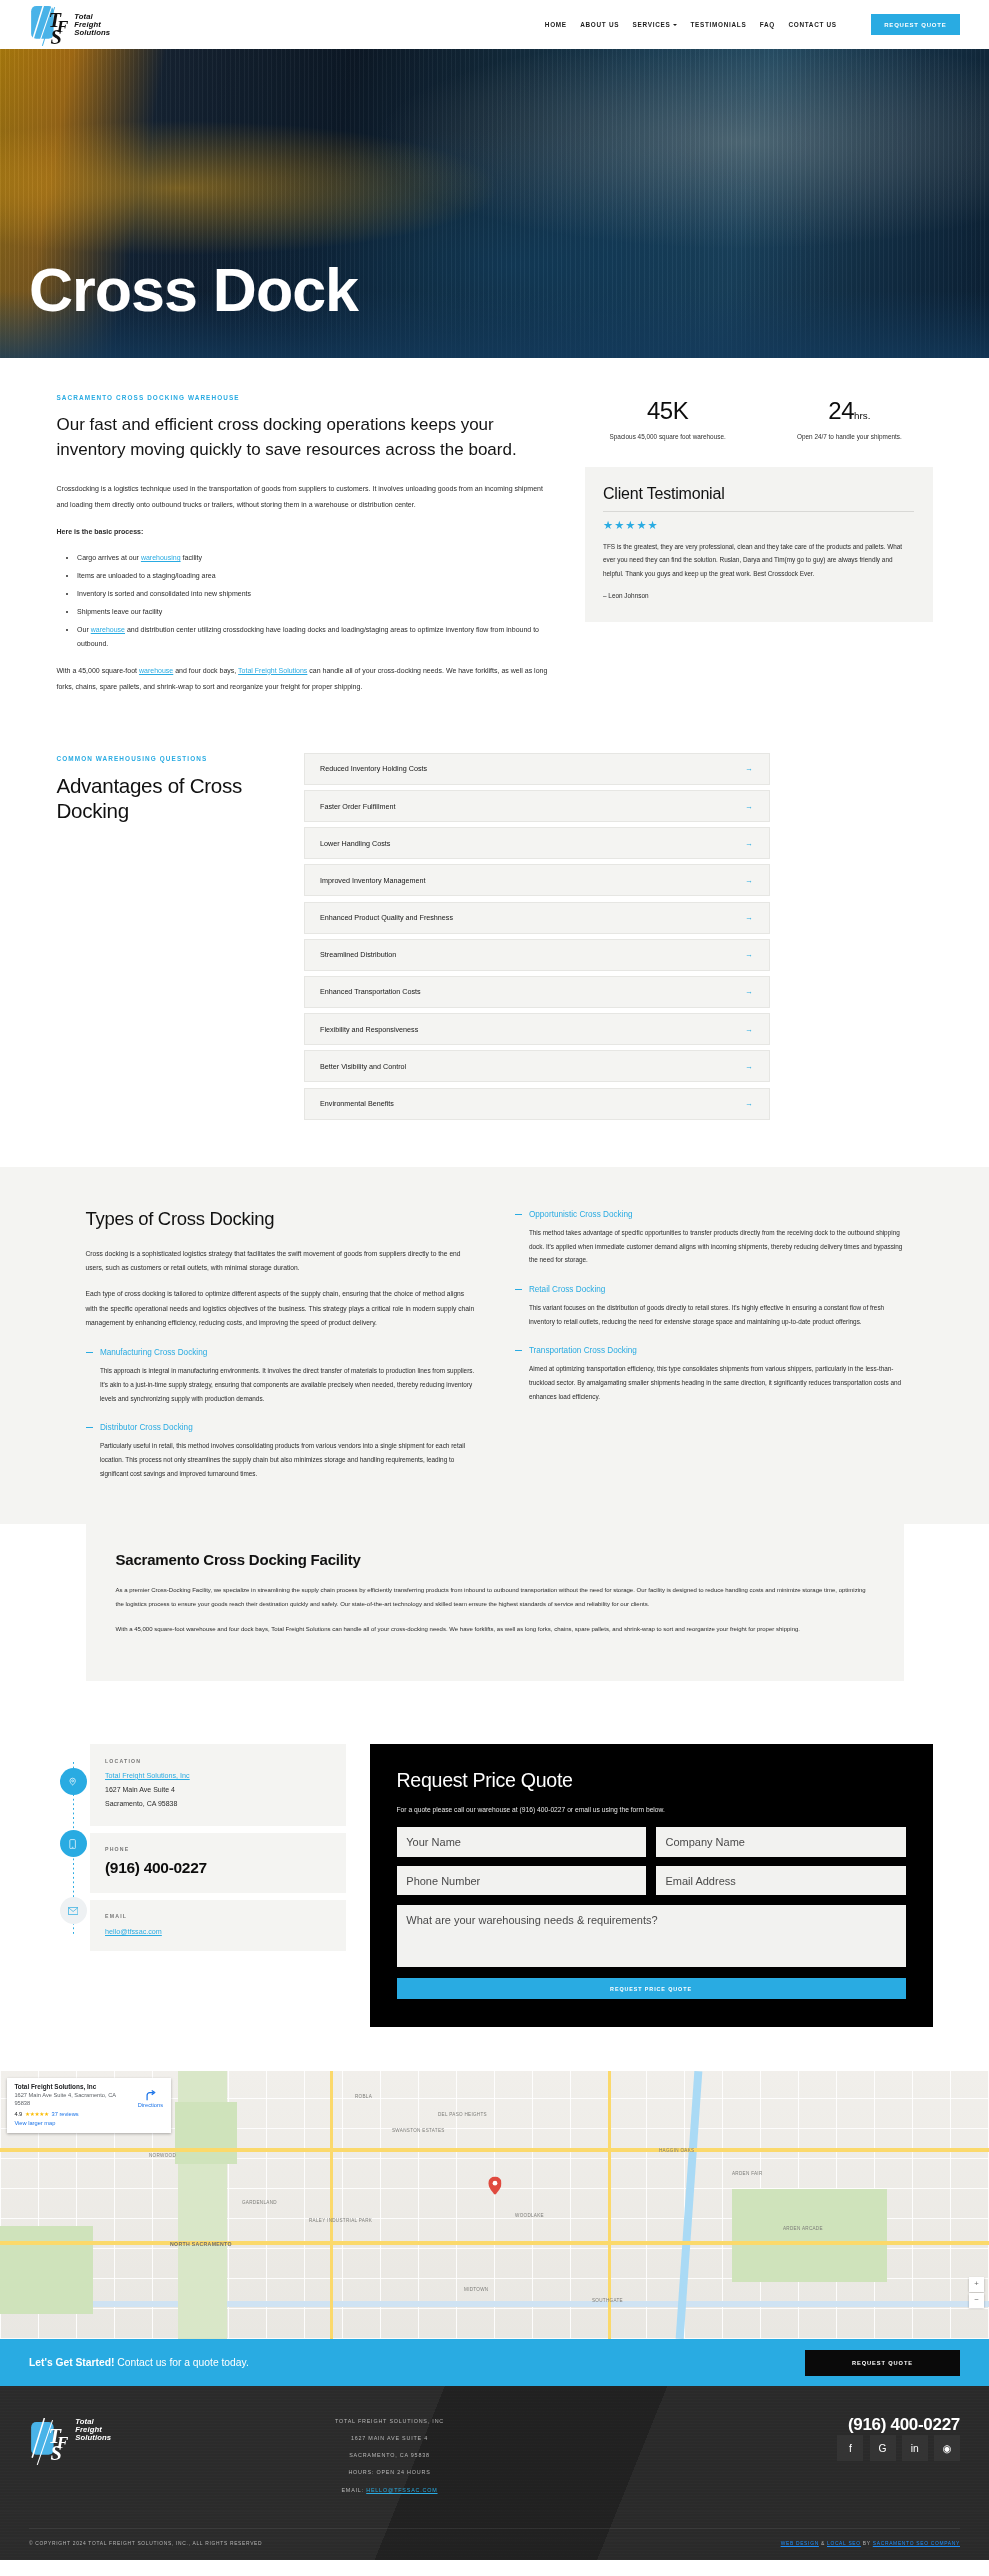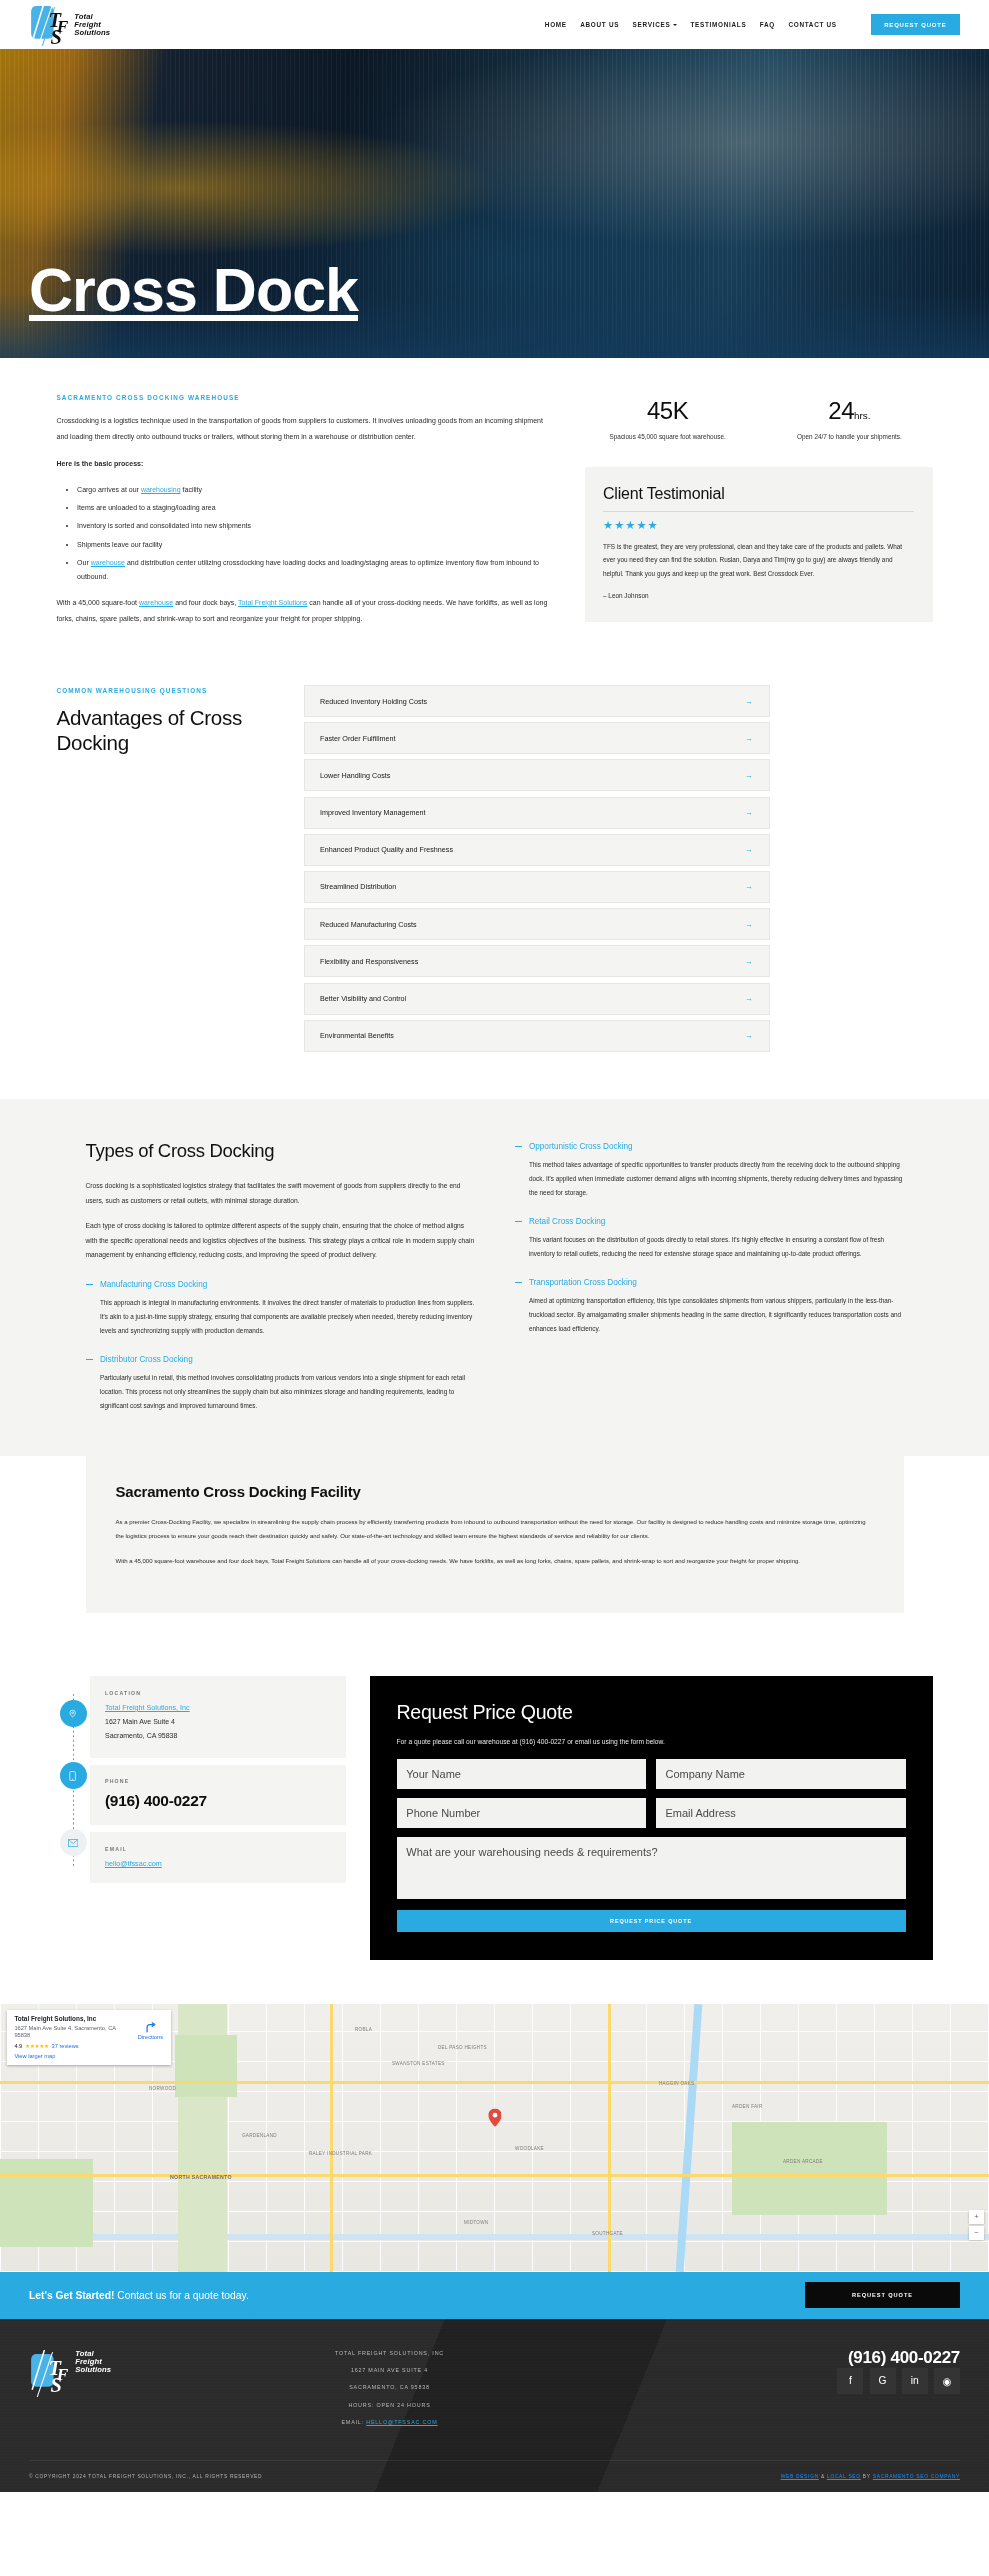--- a/index.html
+++ b/index.html
@@ -47,21 +47,21 @@
       radial-gradient(ellipse at 18% 45%, rgba(255,180,20,.45), transparent 28%),
       radial-gradient(ellipse at 75% 30%, rgba(210,200,185,.28), transparent 35%),
       radial-gradient(ellipse at 52% 70%, rgba(20,70,105,.55), transparent 45%);
   }
   .hero:after{
     content:""; position:absolute; left:0; right:0; bottom:0; height:67px;
     background:linear-gradient(0deg, rgba(20,60,95,.75), transparent);
   }
   .hero-title {
     position:absolute; left:29px; bottom:37px; z-index:3;
-    color:#fff; font-size:61px; font-weight:700; letter-spacing:-1px; line-height:1;text-decoration:underline;
+    color:#fff; font-size:61px; font-weight:700; letter-spacing:-1px; line-height:1;
   }
 
   
   .wrap { max-width:876px; margin:0 auto; padding:0 29px; }
   .intro { padding:36px 0 10.3px; display:flex; gap:31px; }
   .intro-left { width:497px; }
   .eyebrow {
     color:#29abe2; font-size:6.4px; letter-spacing:1.1px; font-weight:700;
     text-transform:uppercase; margin-bottom:12.4px;
   }
@@ -270,20 +270,21 @@
   </nav>
 </header>
 
 <section class="hero">
   <h1 class="hero-title">Cross Dock</h1>
 </section>
 
 <section class="wrap intro">
   <div class="intro-left">
     <div class="eyebrow">SACRAMENTO CROSS DOCKING WAREHOUSE</div>
+    <h2 class="intro-head">Our fast and efficient cross docking operations keeps your inventory moving quickly to save resources across the board.</h2>
     <div class="body-copy">
       <p>Crossdocking is a logistics technique used in the transportation of goods from suppliers to customers. It involves unloading goods from an incoming shipment and loading them directly onto outbound trucks or trailers, without storing them in a warehouse or distribution center.</p>
       <p><strong>Here is the basic process:</strong></p>
       <ul>
         <li><span>Cargo arrives at our </span><a>warehousing</a><span> facility</span></li>
         <li>Items are unloaded to a staging/loading area</li>
         <li>Inventory is sorted and consolidated into new shipments</li>
         <li>Shipments leave our facility</li>
         <li><span>Our </span><a>warehouse</a><span> and distribution center utilizing crossdocking have loading docks and loading/staging areas to optimize inventory flow from inbound to outbound.</span></li>
       </ul>
@@ -339,21 +340,21 @@
       </div>
     <div class="acc-item">
         <span class="lbl">Enhanced Product Quality and Freshness</span>
         <span class="acc-arrow">→</span>
       </div>
     <div class="acc-item">
         <span class="lbl">Streamlined Distribution</span>
         <span class="acc-arrow">→</span>
       </div>
     <div class="acc-item">
-        <span class="lbl">Reduced Manufacturing Costs</span>
+        <span class="lbl">Enhanced Transportation Costs</span>
         <span class="acc-arrow">→</span>
       </div>
     <div class="acc-item">
         <span class="lbl">Flexibility and Responsiveness</span>
         <span class="acc-arrow">→</span>
       </div>
     <div class="acc-item">
         <span class="lbl">Better Visibility and Control</span>
         <span class="acc-arrow">→</span>
       </div>

